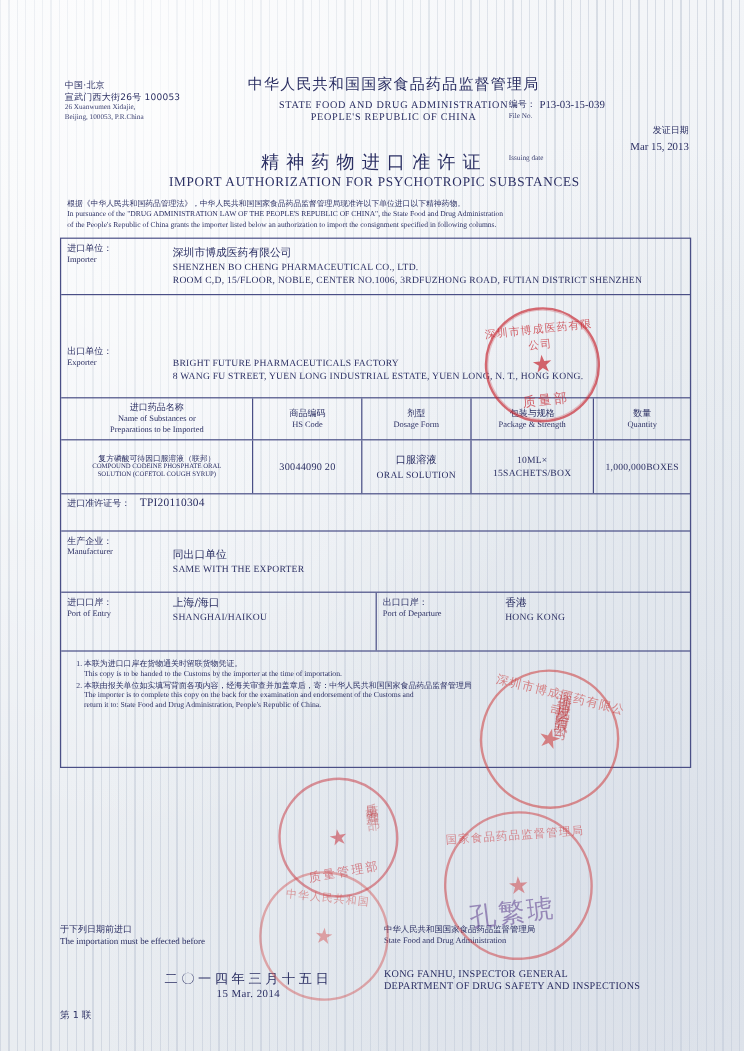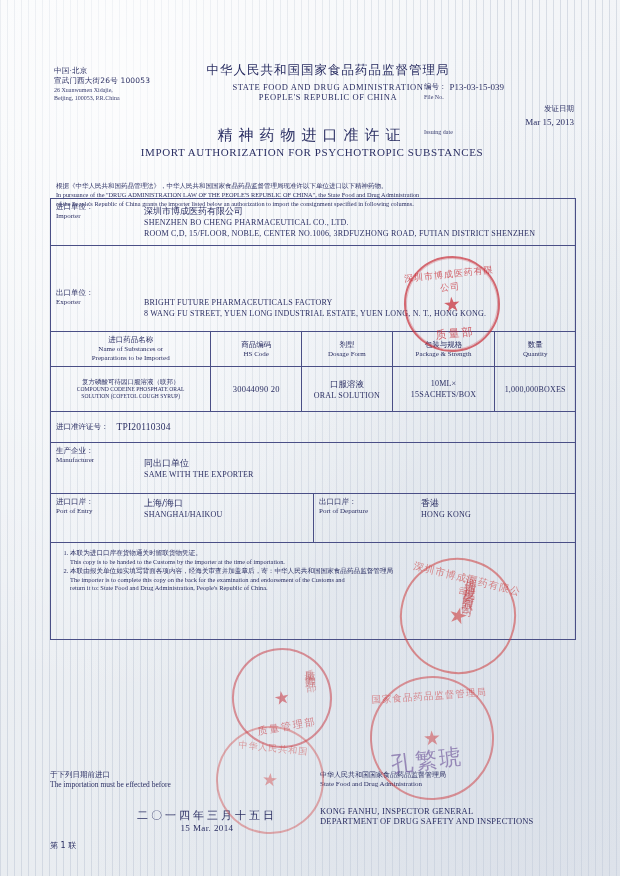--- a/index.html
+++ b/index.html
@@ -43,21 +43,21 @@
   .hdr-center .t3{font-size:8.5px;letter-spacing:.6px;}
   .hdr-right{position:absolute;right:0px;top:24px;width:150px;font-size:7.5px;line-height:10px;}
   .hdr-right .row{display:flex;align-items:flex-end;gap:3px;}
   .hdr-right .lab{white-space:nowrap;}
   .hdr-right .lab2{font-size:6px;color:#3a3f70;}
   .hdr-right .val{font-family:"Liberation Serif",serif;font-size:9px;}
 
   .title-cn{position:absolute;left:0;top:68px;width:524px;text-align:center;font-size:15px;letter-spacing:6px;font-family:"DejaVu Sans",sans-serif;}
   .title-en{position:absolute;left:0;top:88px;width:524px;text-align:center;font-size:11px;letter-spacing:.6px;}
 
-  .pre{position:absolute;left:6px;top:124px;width:512px;}
+  .pre{position:absolute;left:6px;top:108px;width:512px;}
   .pre .p1{font-size:6.5px;line-height:9px;font-family:"DejaVu Sans",sans-serif;}
   .pre .p2{font-size:6.3px;line-height:8.6px;}
 
   
   .tbl{position:absolute;left:0;top:140px;width:524px;border:1px solid #4a4f86;}
   .r{display:flex;border-bottom:1px solid #4a4f86;}
   .r:last-child{border-bottom:none;}
   .c{padding:3px 5px;}
   .lab-cn{font-size:7.5px;font-family:"DejaVu Sans",sans-serif;line-height:10px;}
   .lab-en{font-size:7px;line-height:9px;}
@@ -260,21 +260,21 @@
       <div class="col4 td">
         <div class="v-en">10ML×</div>
         <div class="v-en">15SACHETS/BOX</div>
       </div>
       <div class="col5 td">
         <div class="v-en">1,000,000BOXES</div>
       </div>
     </div>
 
     <div class="r" style="height:30px;">
-      <div class="c" style="display:flex;align-items:center;gap:8px;">
+      <div class="c" style="display:flex;align-items:flex-start;gap:8px;">
         <span class="lab-cn">进口准许证号：</span>
         <span class="v-en" style="font-size:9.5px;">TPI20110304</span>
       </div>
     </div>
 
     <div class="r" style="height:50px;">
       <div class="c" style="width:78px;">
         <div class="lab-cn">生产企业：</div>
         <div class="lab-en">Manufacturer</div>
       </div>

